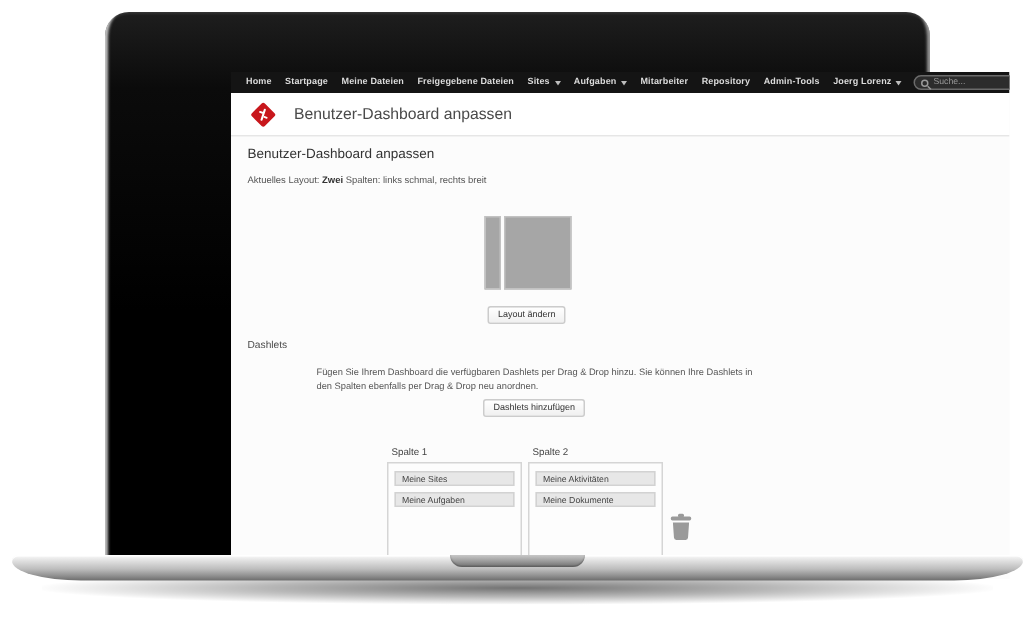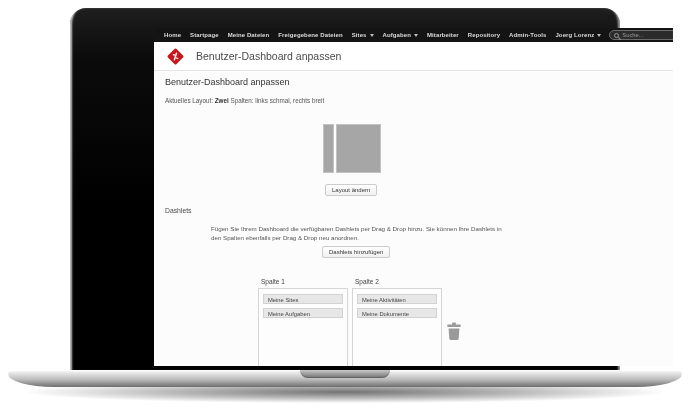--- a/index.html
+++ b/index.html
@@ -28,21 +28,21 @@
     border-radius:0 0 10px 10px;
     box-shadow: inset 0 -1px 1px rgba(0,0,0,.25);
   }
   .base-shadow {
     position:absolute; left:28px; top:381px; width:634px; height:22px; z-index:2;
     background:radial-gradient(ellipse at center, rgba(0,0,0,.55) 0%, rgba(0,0,0,.28) 38%, rgba(0,0,0,0) 72%);
   }
 
   
   .screen {
-    position:absolute; left:84px; top:20px; width:519px; height:338px;
+    position:absolute; left:84px; top:40px; width:519px; height:338px;
     background:#fcfcfc; overflow:hidden;
     box-shadow: 2px 0 0 rgba(255,255,255,.55);
     padding-left: 28px;
   }
 
   
   .topnav {
     position:absolute; left:0; top:0; width:100%; height:14px;
     background:#141414; display:flex; align-items:center; padding:0 6px 0 10px;
   }

